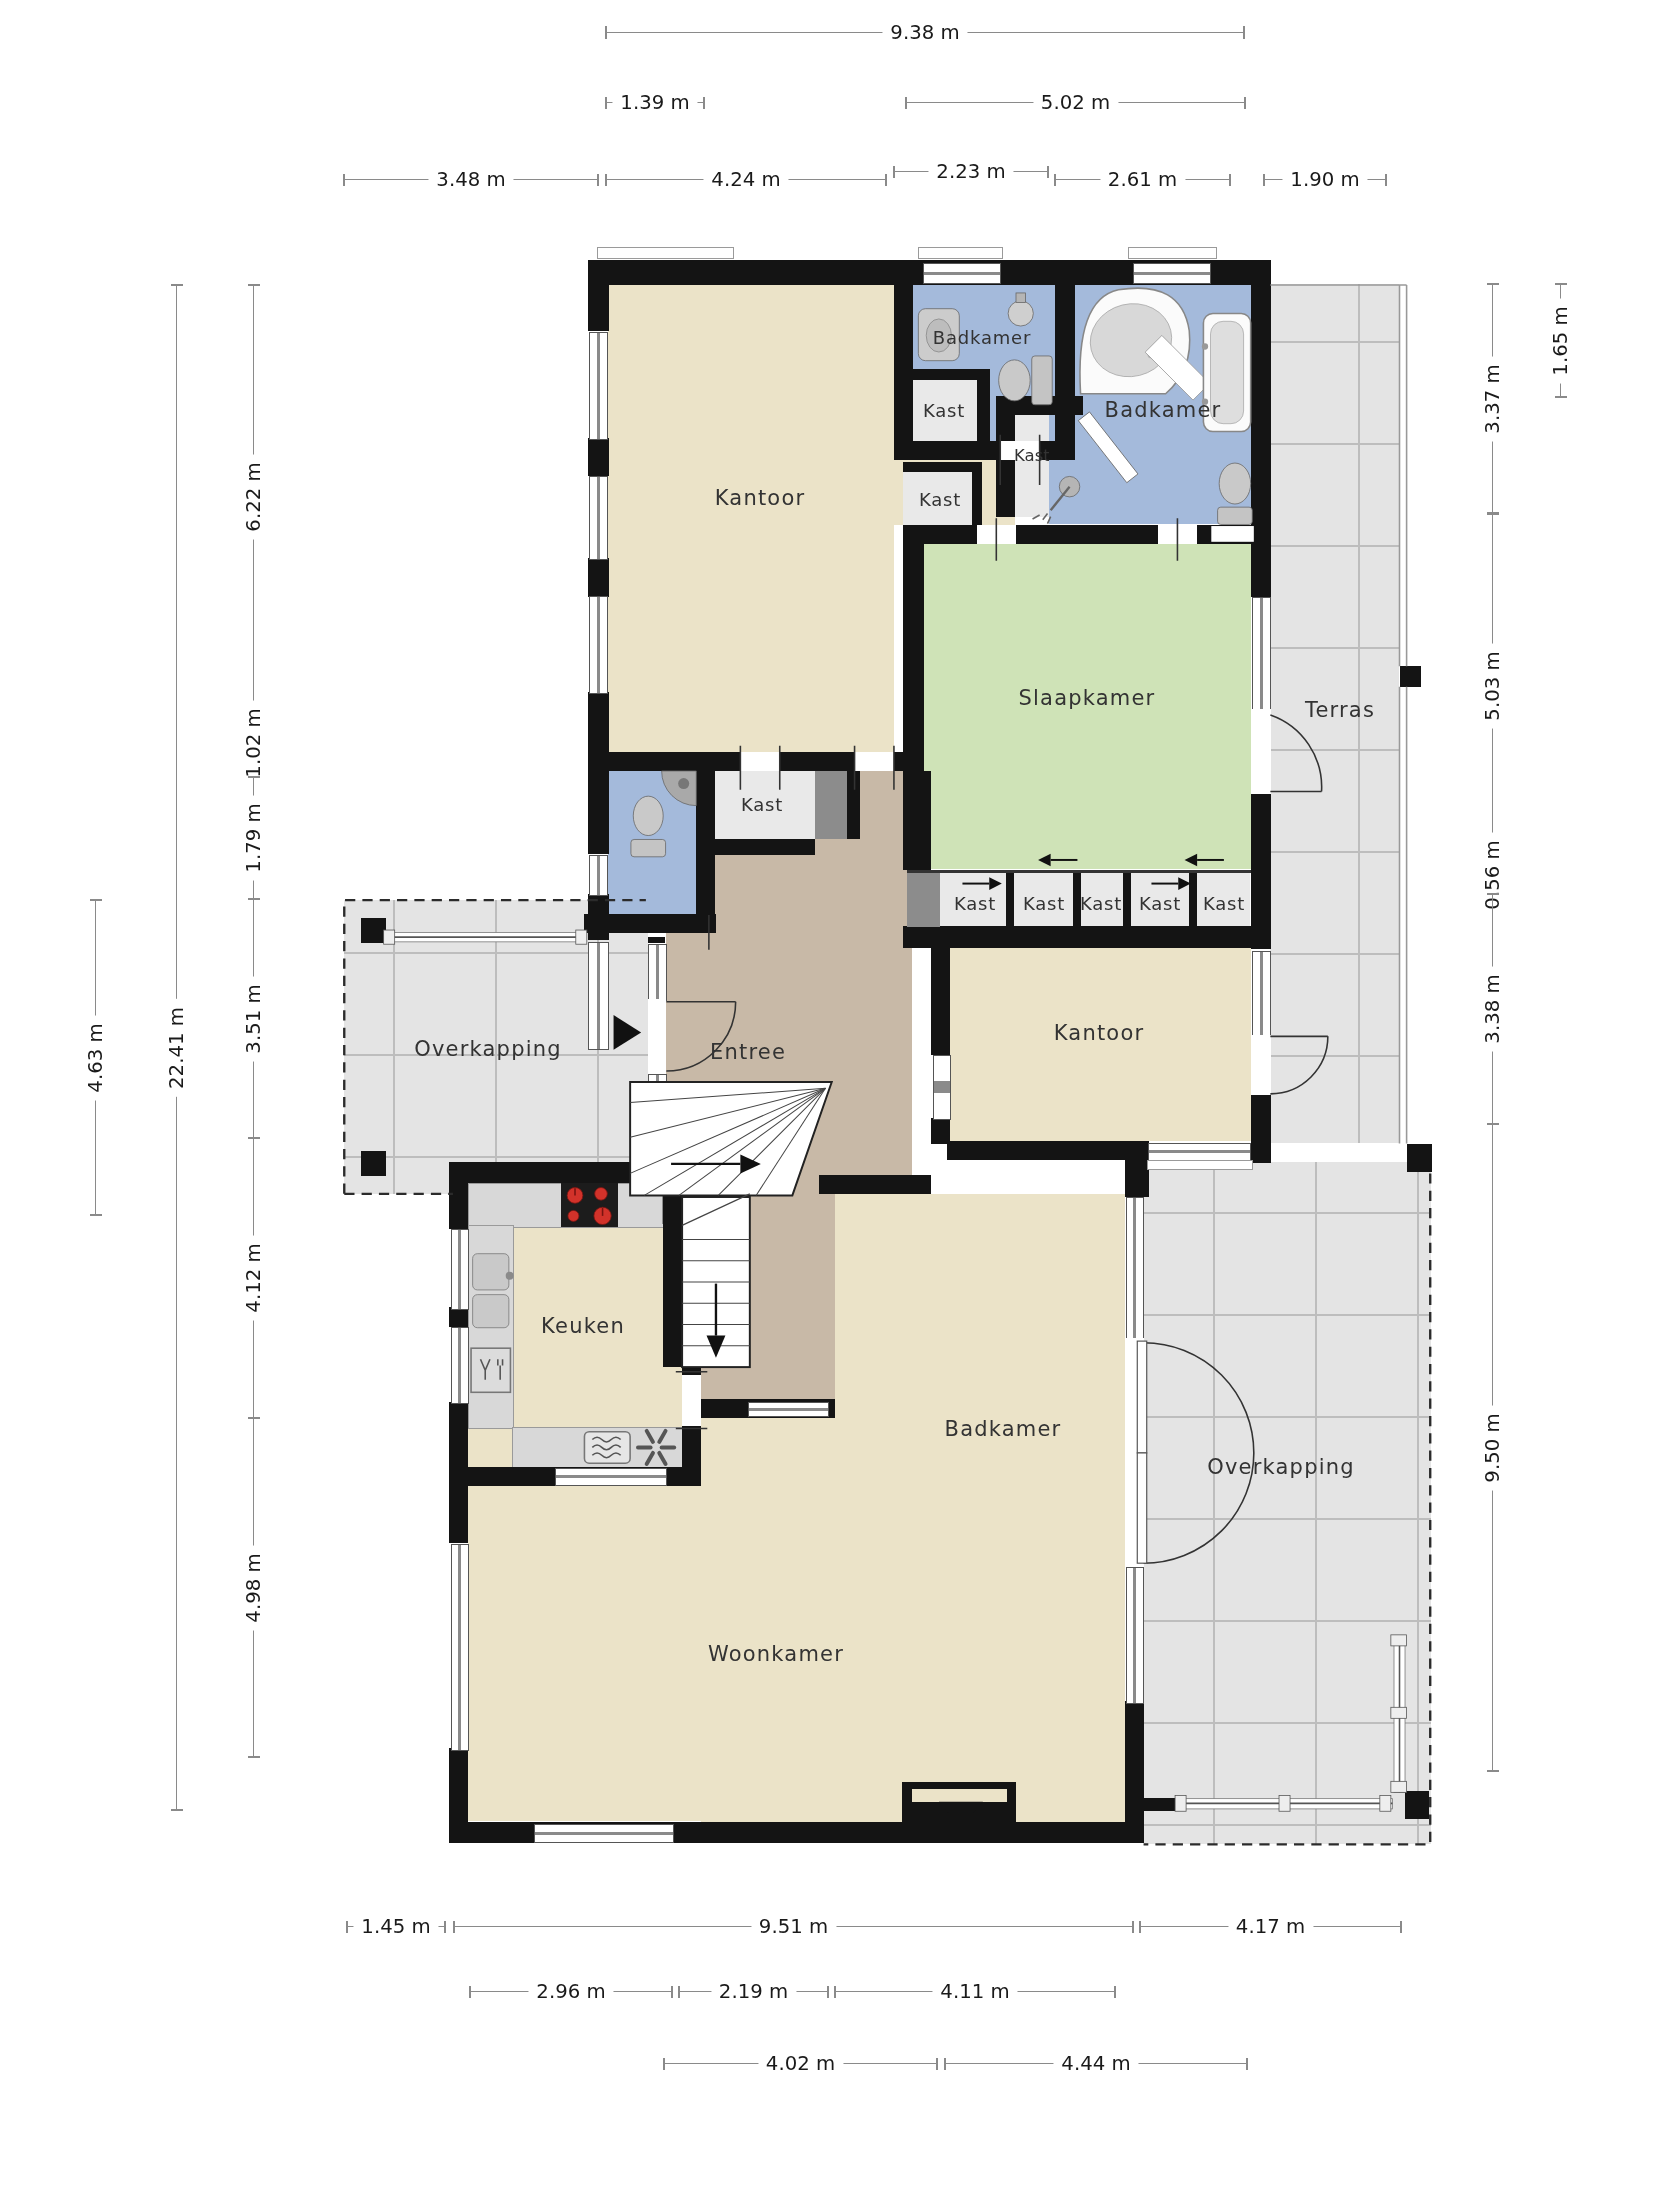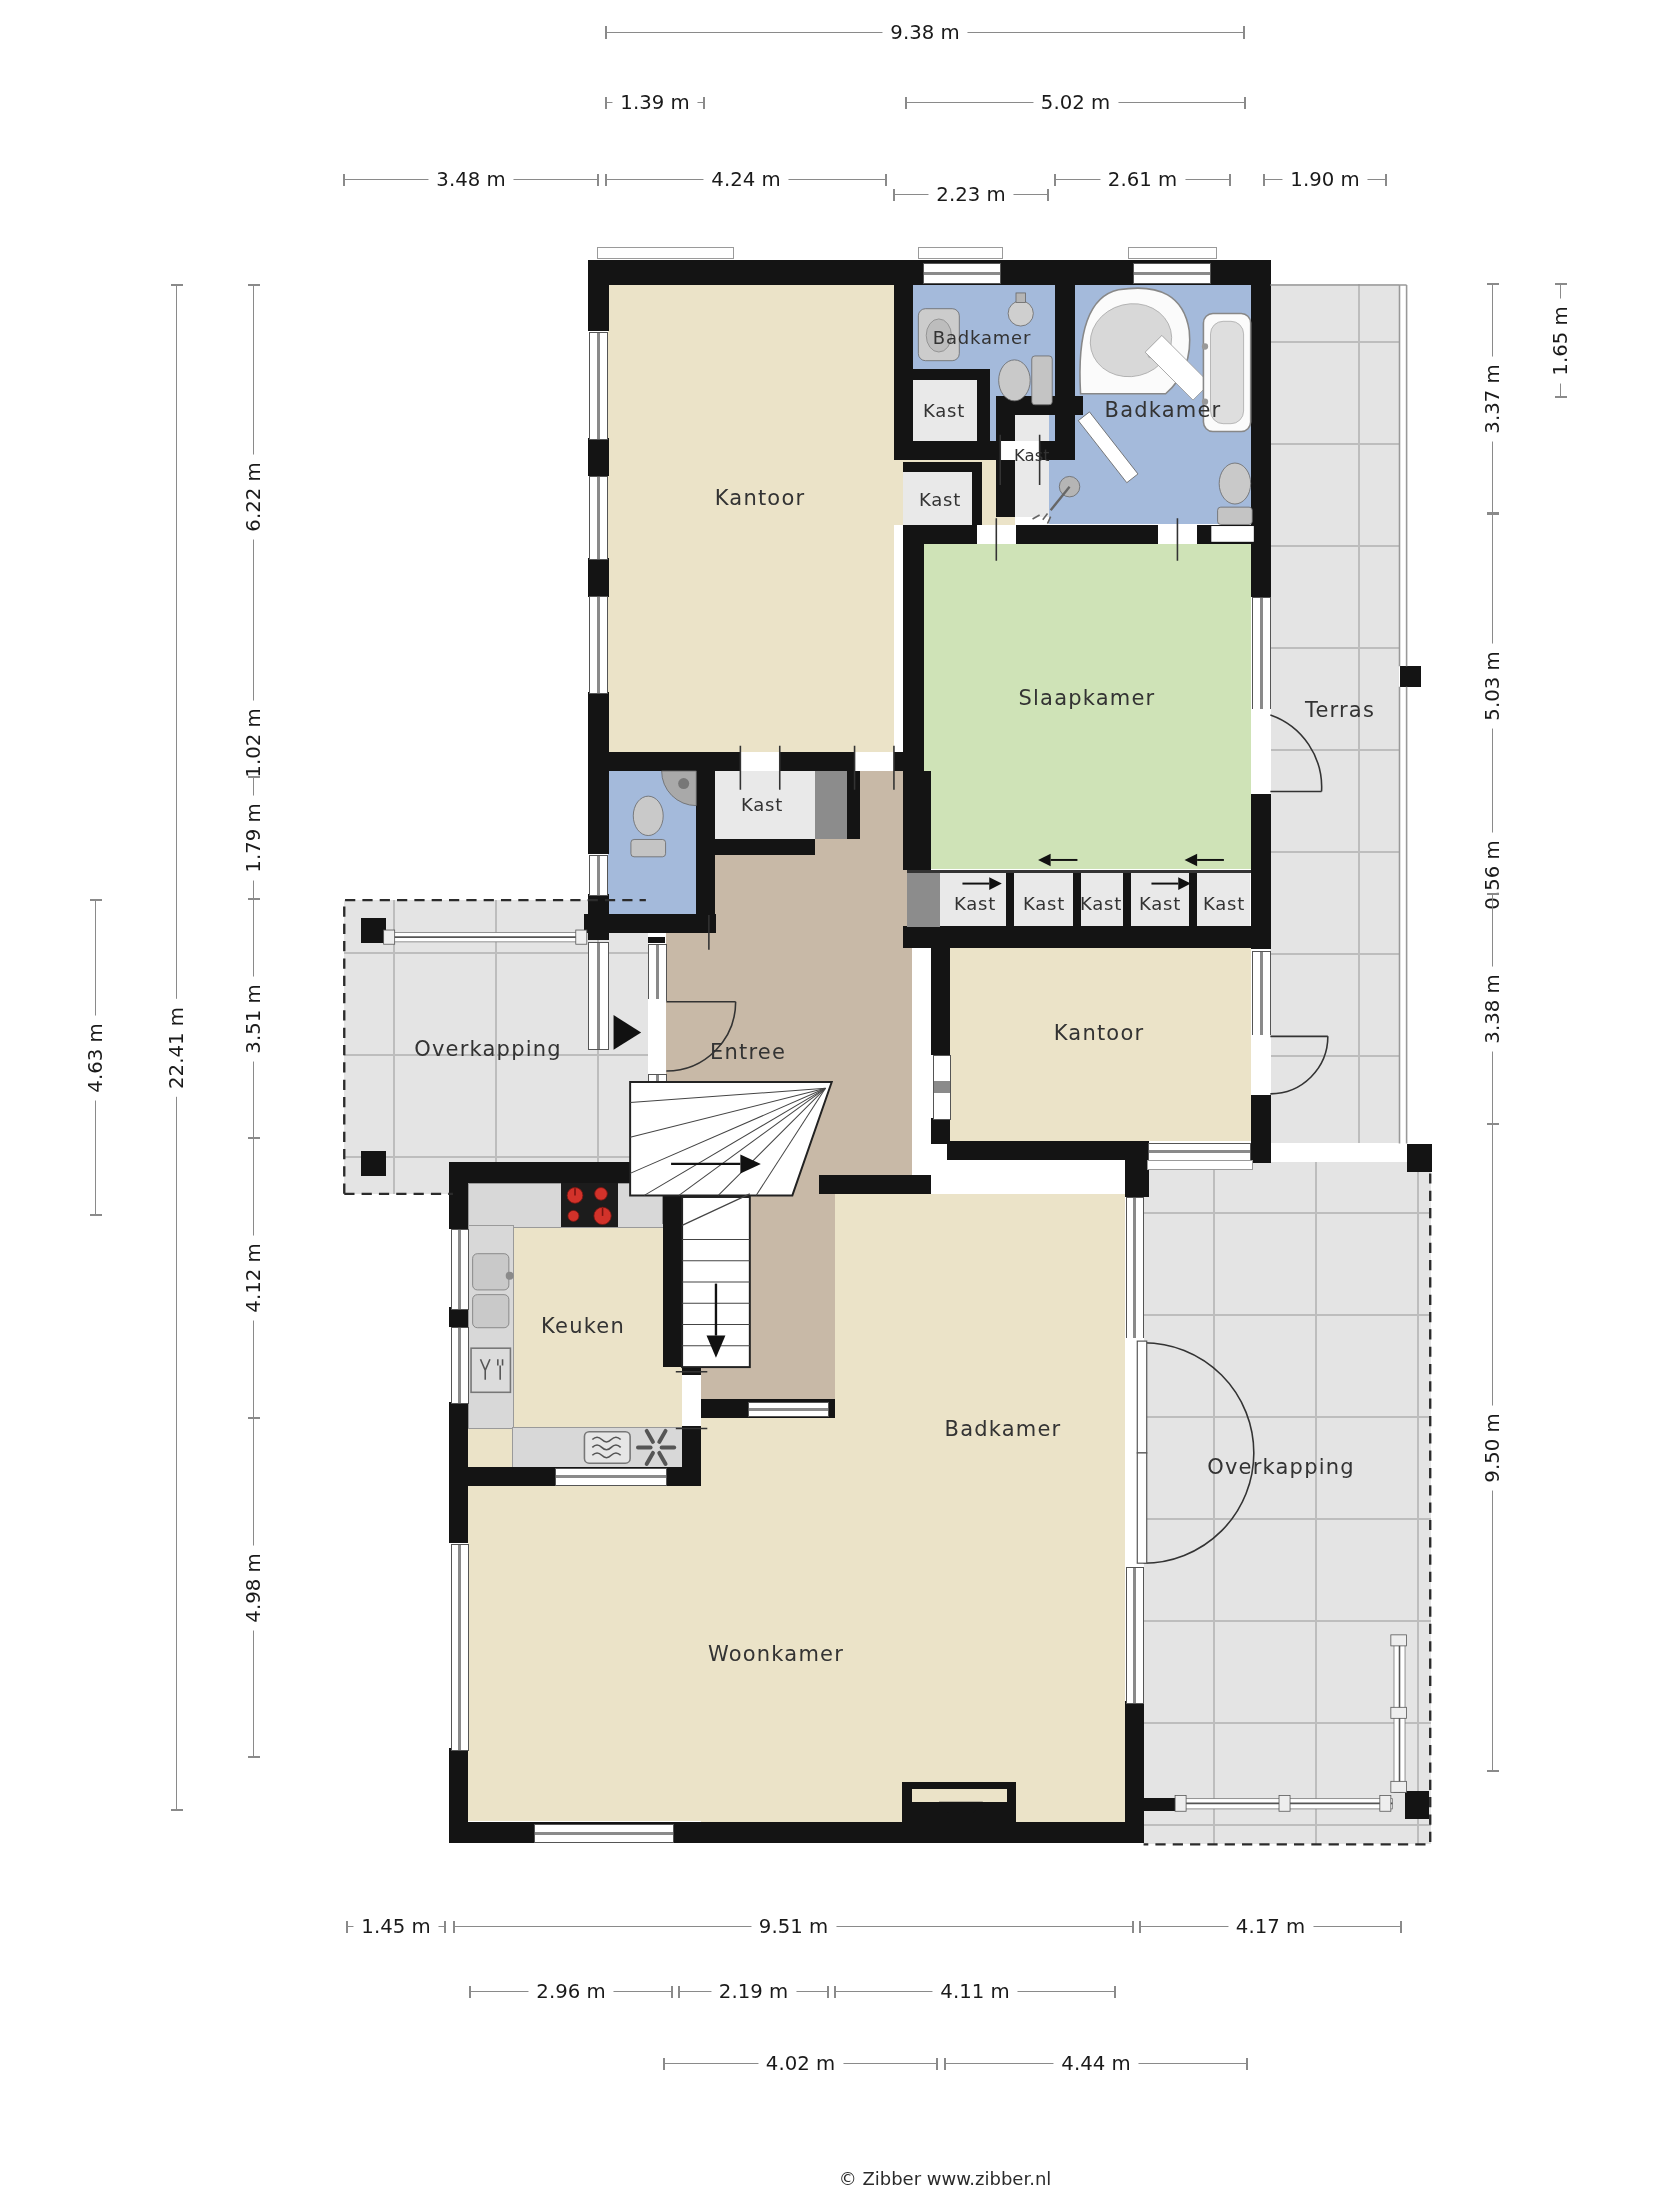--- a/index.html
+++ b/index.html
@@ -389,21 +389,21 @@
   <div class="dh" style="left:344px;top:179px;width:254px;">
       <i></i>
       <span>3.48 m</span>
       <i class="r"></i>
     </div>
   <div class="dh" style="left:606px;top:179px;width:280px;">
       <i></i>
       <span>4.24 m</span>
       <i class="r"></i>
     </div>
-  <div class="dh" style="left:894px;top:194px;width:154px;">
+  <div class="dh" style="left:894px;top:171px;width:154px;">
       <i></i>
       <span>2.23 m</span>
       <i class="r"></i>
     </div>
   <div class="dh" style="left:1055px;top:179px;width:175px;">
       <i></i>
       <span>2.61 m</span>
       <i class="r"></i>
     </div>
   <div class="dh" style="left:1264px;top:179px;width:122px;">
@@ -518,16 +518,15 @@
       <i></i>
       <span>4.02 m</span>
       <i class="r"></i>
     </div>
   <div class="dh" style="left:945px;top:2063px;width:302px;">
       <i></i>
       <span>4.44 m</span>
       <i class="r"></i>
     </div>
 
-  <div class="footer" style="top:2168px;font-size:18px;">© Zibber www.zibber.nl</div>
 
 </div>
 
 
 </body></html>

